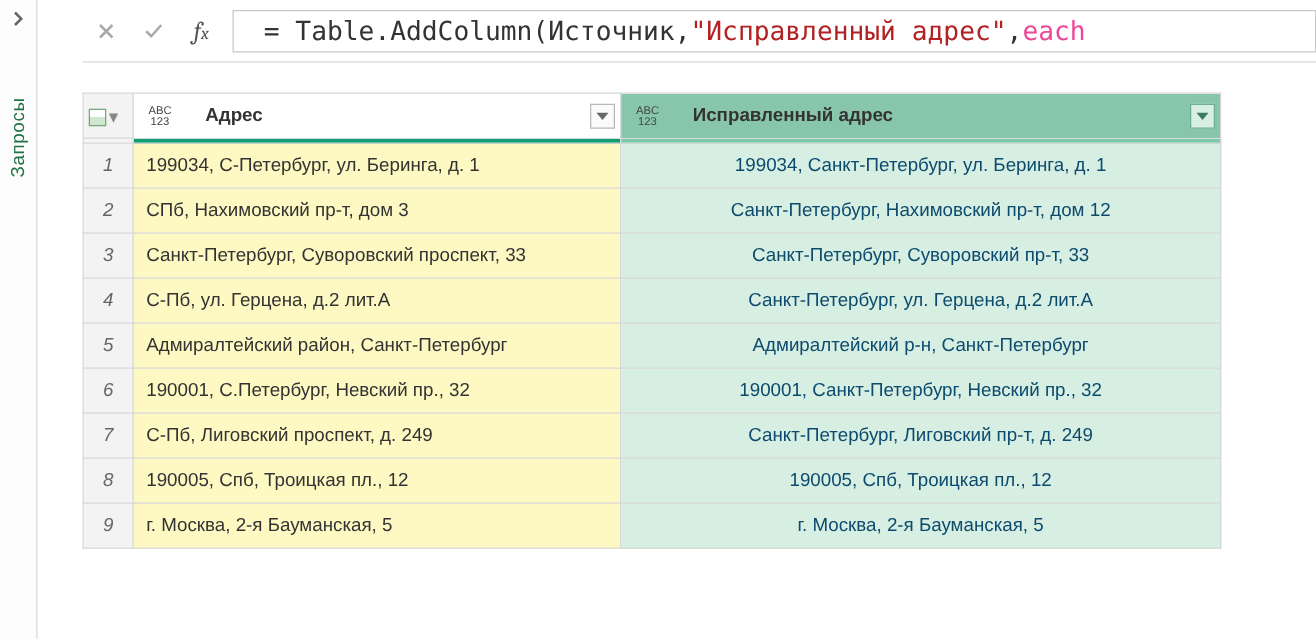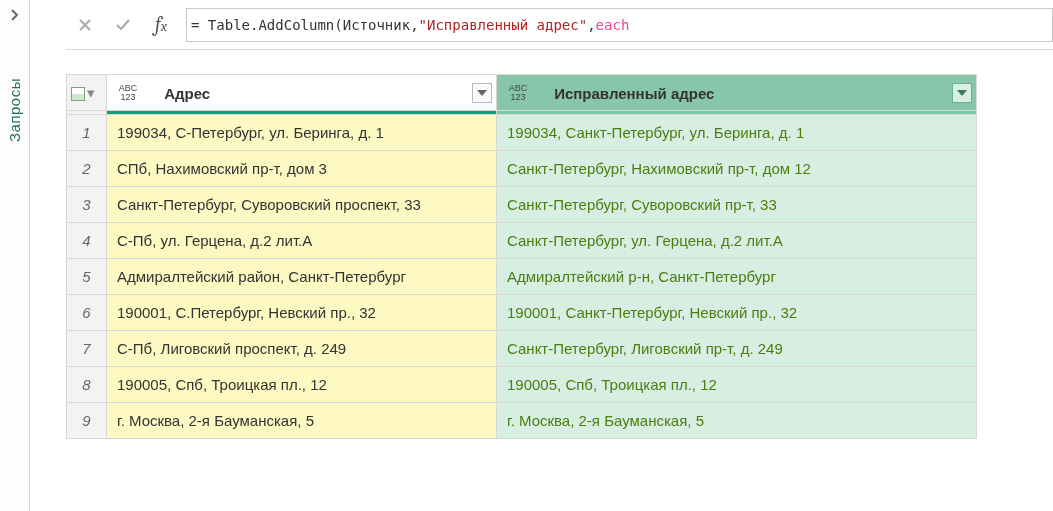--- a/index.html
+++ b/index.html
@@ -54,25 +54,25 @@
   }
   .fb-btn svg { stroke: #a9a9a9; }
   .fb-btn.fx { color: #555; font-style: italic; font-family: "Cambria", serif; font-size: 20px; }
   .fb-btn.fx .f { font-weight: 400; }
   .fb-btn.fx .x { font-size: 14px; position: relative; top: 2px; }
   .formula-box {
     flex: 1;
     height: 34px;
     border: 1px solid #c9c9c9;
     margin-left: 6px;
-    padding: 0 4px;
+    padding: 0 24px;
     display: flex;
     align-items: center;
     font-family: Consolas, monospace;
-    font-size: 14px;
+    font-size: 21px;
     color: #333;
     white-space: nowrap;
     overflow: hidden;
     cursor: text;
   }
   .formula-box .k { color: #ec4899; }
   .formula-box .s { color: #b22222; }
   .grid-wrap { padding-top: 24px; }
   table.grid {
     border-collapse: collapse;
@@ -132,21 +132,21 @@
   tr.divider-row td.div-b { background: #7bc8ab; }
   tr.divider-row th { background: #f3f3f3; }
   td.rownum {
     background: #f3f3f3;
     text-align: center;
     font-style: italic;
     color: #666;
     cursor: pointer;
   }
   td.cell-a { background: #fef9c3; color: #333; }
-  td.cell-b { background: #d7efe2; color: #4d7c0f; }
+  td.cell-b { background: #d7efe2; color: #0c4a6e; text-align: center; }
 </style>
 </head>
 <body>
 
 <div class="root">
   <div class="queries-rail">
     <div class="queries-expand">
       <svg width="12" height="12" viewBox="0 0 12 12">
           <path d="M3 1 L8 6 L3 11" fill="none" stroke="#666" stroke-width="2"></path>
         </svg>

